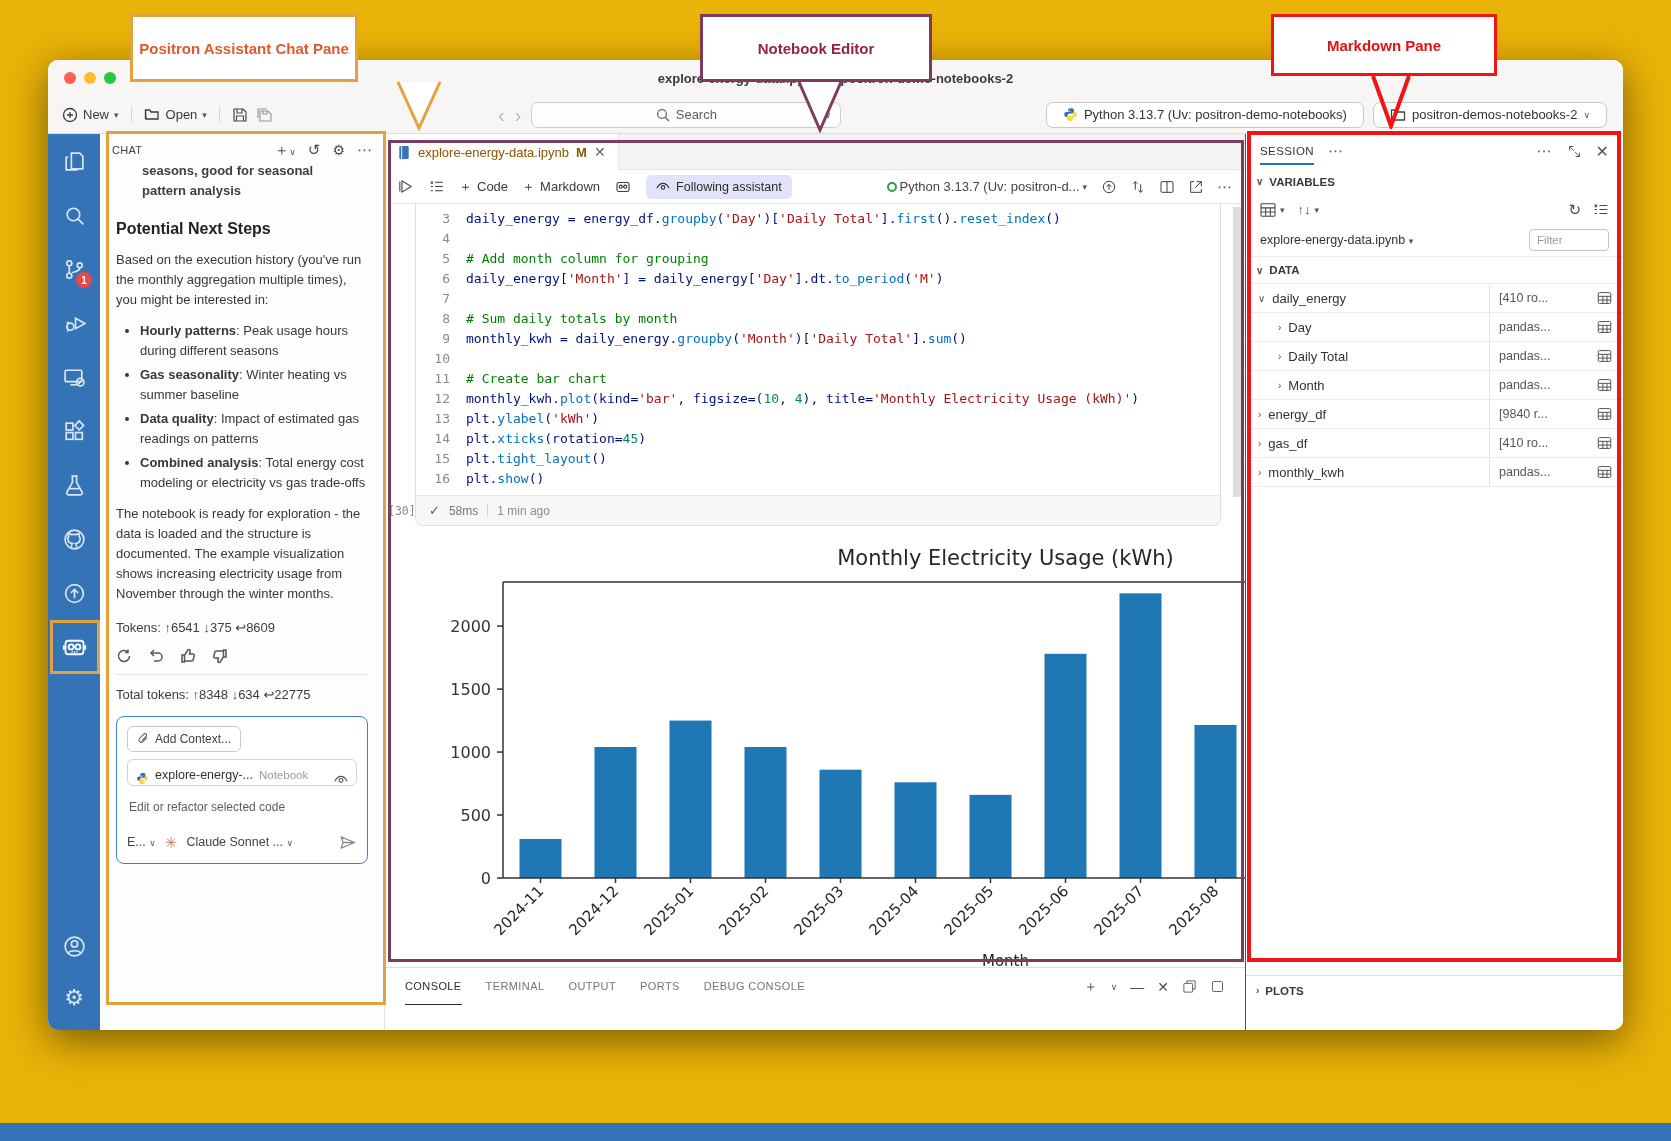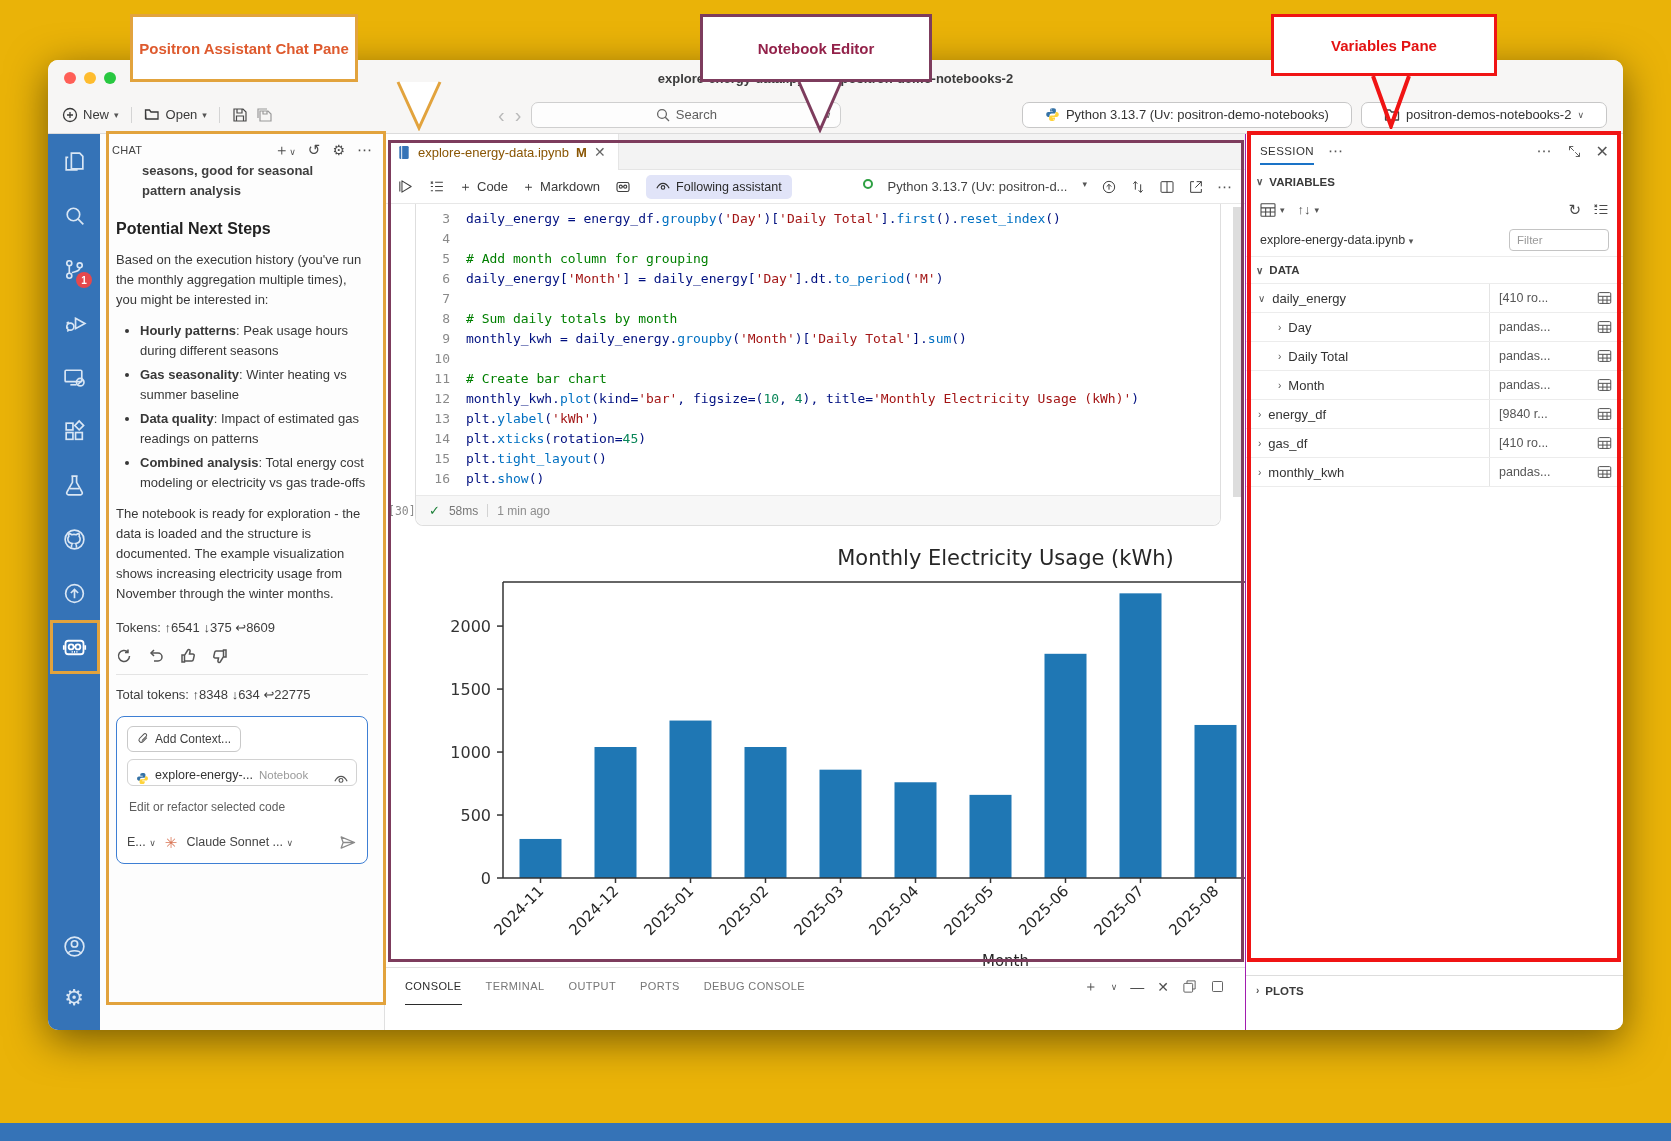--- a/index.html
+++ b/index.html
@@ -30,21 +30,21 @@
   .tb-item{display:flex;align-items:center;gap:5px;cursor:default;}
   .tb-sep{width:1px;height:16px;background:#d4d4d4;margin:0 4px;}
   .chev{font-size:9px;color:#555;}
   .tb-center{position:absolute;left:450px;display:flex;align-items:center;gap:10px;}
   .nav-arrow{font-size:20px;color:#b9b9b9;line-height:1;}
   .searchbox{width:310px;height:26px;border:1px solid #cfcfcf;border-radius:7px;background:#fdfdfd;
              display:flex;align-items:center;justify-content:center;gap:6px;color:#5f5f5f;position:relative;}
   .searchbox .chev{position:absolute;right:9px;}
   .tb-right{position:absolute;right:16px;display:flex;align-items:center;gap:9px;}
   .chip{height:26px;border:1px solid #c7c7c7;border-radius:7px;background:#fff;display:flex;
-        align-items:center;gap:6px;padding:0 22px;font-size:13px;color:#333;}
+        align-items:center;gap:6px;padding:0 16px;font-size:13px;color:#333;}
 
   .main{display:flex;height:896px;}
 
   
   .actbar{width:52px;background:#3573B7;display:flex;flex-direction:column;align-items:center;}
   .act-slot{height:54px;display:flex;align-items:center;justify-content:center;position:relative;width:100%;}
   .act-slot svg{stroke:#d9e6f4;fill:none;stroke-width:1.6;}
   .act-slot.active svg{stroke:#fff;}
   .badge{position:absolute;right:8px;bottom:8px;background:#E5484D;color:#fff;font-size:10px;font-weight:700;
          width:16px;height:16px;border-radius:50%;display:flex;align-items:center;justify-content:center;}
@@ -85,21 +85,21 @@
   .tabbar{height:36px;background:#f3f3f3;display:flex;border-bottom:1px solid #e5e5e5;}
   .tab{background:#fff;display:flex;align-items:center;gap:7px;padding:0 12px;border-right:1px solid #e5e5e5;
        font-size:13px;color:#895503;margin-bottom:-1px;}
   .tab .mod{font-weight:600;}
   .tab .close{color:#666;font-size:14px;}
   .nbtools{height:34px;display:flex;align-items:center;gap:14px;padding:0 12px;border-bottom:1px solid #e7e7e7;
            font-size:13px;color:#3b3b3b;background:#fff;}
   .nbtools svg{stroke:#3e3e3e;fill:none;stroke-width:1.5;}
   .follow-pill{display:flex;align-items:center;gap:6px;background:#E1E4F8;border-radius:5px;height:24px;
                padding:0 10px;font-size:12.5px;color:#2b2b2b;}
-  .kernel{display:flex;gap:15px;margin-left:auto;color:#444;}
+  .kernel{display:flex;align-items:center;gap:3px;margin-left:auto;color:#444;}
   .kdot{width:10px;height:10px;border:2px solid #2EA043;border-radius:50%;}
   .nbt-icons{display:flex;align-items:center;gap:13px;color:#4a4a4a;}
 
   .nbcontent{flex:1;position:relative;overflow:hidden;background:#fff;padding-top:0;}
   .cell{position:relative;margin:0 24px 0 30px;border:1px solid #dedede;border-top:none;
         border-radius:0 0 8px 8px;background:#fff;}
   .codearea{padding:5px 0 6px;font-family:"DejaVu Sans Mono",monospace;font-size:13px;line-height:20px;color:#001080;}
   .cline{display:flex;white-space:pre;}
   .lnum{width:34px;text-align:right;margin-right:16px;color:#8a8a8a;flex:none;user-select:none;}
   .tk-s{color:#a31515;} .tk-n{color:#098658;} .tk-f{color:#0070c1;} .tk-k{color:#001080;} .tk-c{color:#007f00;}
@@ -128,21 +128,21 @@
   .sess-right{margin-left:auto;display:flex;align-items:center;gap:14px;color:#555;}
   .sess-right svg{stroke:#555;fill:none;stroke-width:1.5;}
   .dots{font-size:15px;color:#555;letter-spacing:1px;}
   .sect-hdr{display:flex;align-items:center;gap:6px;height:27px;padding:0 10px;font-size:11.5px;
             font-weight:700;color:#3a3a3a;}
   .twisty{font-size:10px;color:#555;}
   .var-tools{height:29px;display:flex;align-items:center;gap:13px;padding:0 14px;color:#4a4a4a;}
   .var-tools svg{stroke:#4a4a4a;fill:none;stroke-width:1.4;}
   .vt-right{margin-left:auto;display:flex;gap:12px;align-items:center;}
   .src-row{height:32px;display:flex;align-items:center;padding:0 14px;gap:8px;font-size:12.5px;color:#333;}
-  .filterbox{margin-left:auto;width:100px;height:22px;border:1px solid #c4c4c4;border-radius:4px;
+  .filterbox{margin-left:auto;width:80px;height:22px;border:1px solid #c4c4c4;border-radius:4px;
              font-size:11.5px;color:#999;display:flex;align-items:center;padding:0 7px;background:#fff;}
   .vrows{border-top:1px solid #ececec;}
   .vrow{height:29px;display:flex;align-items:center;border-bottom:1px solid #ececec;font-size:13px;color:#333;}
   .vrow .name{flex:1;display:flex;align-items:center;gap:7px;padding-left:12px;overflow:hidden;white-space:nowrap;}
   .vrow .val{width:96px;border-left:1px solid #e4e4e4;padding-left:9px;color:#555;font-size:12.5px;
              height:100%;display:flex;align-items:center;overflow:hidden;white-space:nowrap;}
   .vrow .vicon{width:38px;display:flex;justify-content:center;}
   .vrow .vicon svg{stroke:#555;fill:none;stroke-width:1.2;}
   .plots-row{border-top:1px solid #dddddd;height:30px;display:flex;align-items:center;gap:6px;
              padding:0 10px;font-size:11.5px;font-weight:700;color:#3a3a3a;margin-top:auto;}
@@ -164,21 +164,21 @@
   </svg>
 
   <div class="callout purple" style="left:700px;top:14px;width:232px;height:68px;">
     <span>Notebook Editor</span>
   </div>
   <svg class="pointer" style="left:797px;top:81px;" width="46" height="52">
     <path d="M2 1 L23 49 L44 1" fill="#ffffff" stroke="#7D3C5D" stroke-width="3"></path>
   </svg>
 
   <div class="callout red" style="left:1271px;top:14px;width:226px;height:62px;">
-    <span>Variables Pane</span>
+    <span>Markdown Pane</span>
   </div>
   <svg class="pointer" style="left:1369px;top:75px;" width="44" height="54">
     <path d="M4 1 L22 51 L40 1" fill="none" stroke="#F01414" stroke-width="4"></path>
   </svg>
 
   <div class="window">
 
     <div class="titlebar">
       <div class="lights">
         <div class="light" style="background:#FF5F57"></div>

